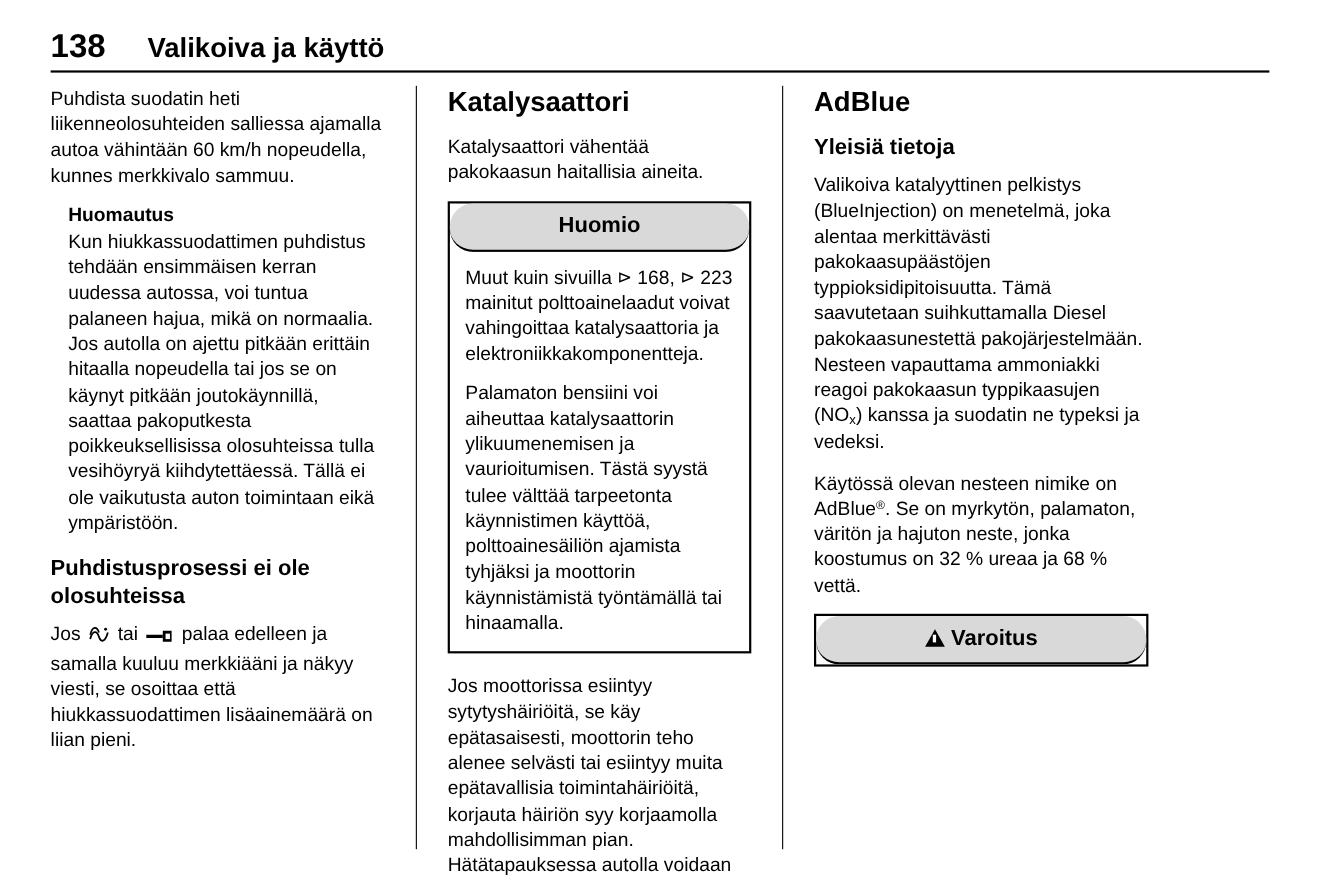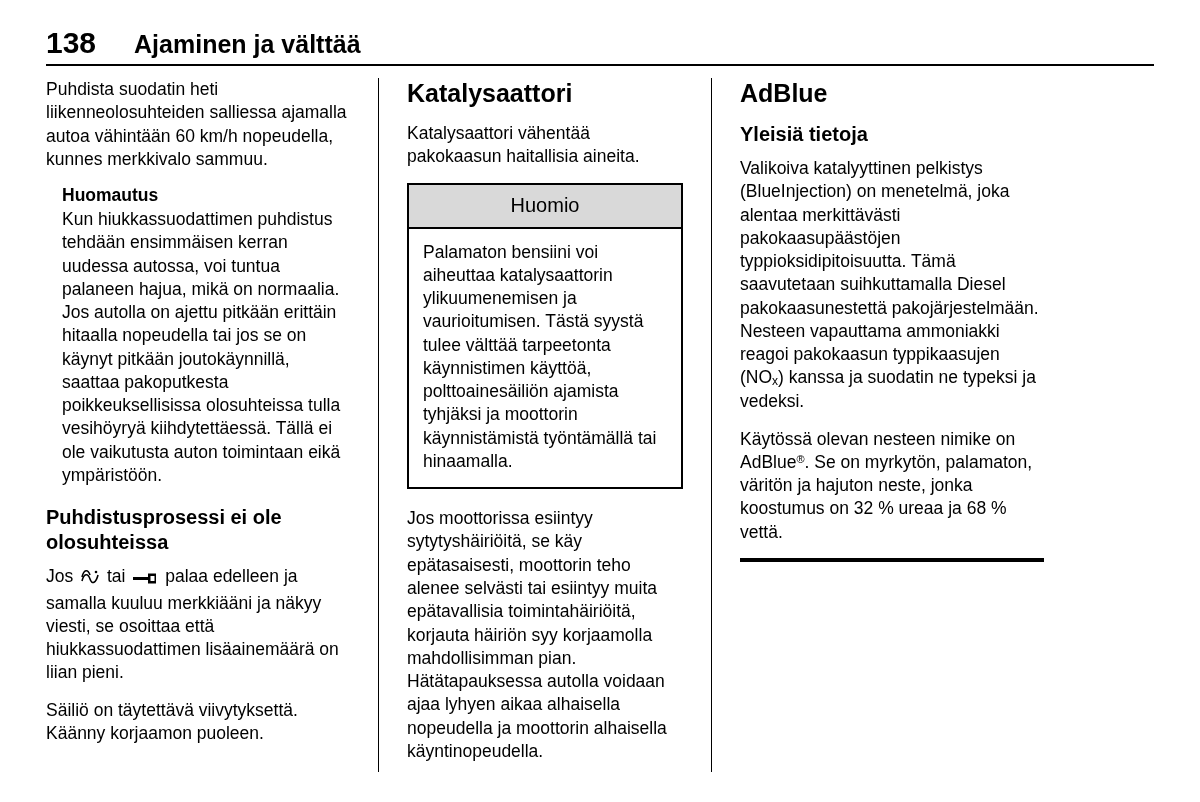--- a/index.html
+++ b/index.html
@@ -107,22 +107,23 @@
   
   .notice-box {
     border: 2px solid #000000;
     margin: 4px 0 18px 0;
   }
   .notice-head {
     background: #d9d9d9;
     border-bottom: 2px solid #000000;
     text-align: center;
     font-size: 20px;
-    font-weight: normal;
+    font-weight: bold;
     padding: 9px 6px 10px 6px;
+    border-radius: 21px;
   }
   .notice-head.warn {
     display: flex;
     align-items: center;
     justify-content: center;
     gap: 6px;
   }
   .notice-body {
     padding: 12px 14px 2px 14px;
   }
@@ -163,21 +164,21 @@
   .sub { font-size: 12px; vertical-align: -2px; }
   .sup { font-size: 11px; vertical-align: 5px; }
 </style>
 </head>
 <body>
 
 <div class="page">
 
   <div class="page-header">
     <span class="page-number">138</span>
-    <span class="chapter-title">Ajaminen ja välttää</span>
+    <span class="chapter-title">Valikoiva ja käyttö</span>
   </div>
   <div class="header-rule"></div>
 
   <div class="columns">
 
     <div class="col col1">
       <p>Puhdista suodatin heti liikenneolosuhteiden salliessa ajamalla autoa vähintään 60 km/h nopeudella, kunnes merkkivalo sammuu.</p>
 
       <div class="indent-block">
         <h4 class="note-title">Huomautus</h4>
@@ -199,47 +200,58 @@
         <span class="icon-inline">
           <svg width="26" height="13" viewBox="0 0 26 13" aria-hidden="true">
             <path d="M1 6.5 L16 6.5" stroke="#000" stroke-width="3" fill="none"></path>
             <path d="M16 1.5 L24 1.5 L24 11.5 L16 11.5 Z" fill="#000"></path>
             <rect x="18.5" y="4" width="4" height="5" fill="#fff"></rect>
           </svg>
         </span>
         <span>palaa edelleen ja samalla kuuluu merkkiääni ja näkyy viesti, se osoittaa että hiukkassuodattimen lisäainemäärä on liian pieni.</span>
       </p>
 
-      <p>Säiliö on täytettävä viivytyksettä. Käänny korjaamon puoleen.</p>
     </div>
 
     <div class="col-divider"></div>
 
     <div class="col col2">
       <h2 class="section-title">Katalysaattori</h2>
       <p>Katalysaattori vähentää pakokaasun haitallisia aineita.</p>
 
       <div class="notice-box">
         <div class="notice-head">Huomio</div>
         <div class="notice-body">
+          <p>
+            <span>Muut kuin sivuilla</span>
+            <span class="ref-arrow">⊳</span>
+            <span>168,</span>
+            <span class="ref-arrow">⊳</span>
+            <span>223</span>
+            <span>mainitut polttoainelaadut voivat vahingoittaa katalysaattoria ja elektroniikkakomponentteja.</span>
+          </p>
           <p>Palamaton bensiini voi aiheuttaa katalysaattorin ylikuumenemisen ja vaurioitumisen. Tästä syystä tulee välttää tarpeetonta käynnistimen käyttöä, polttoainesäiliön ajamista tyhjäksi ja moottorin käynnistämistä työntämällä tai hinaamalla.</p>
         </div>
       </div>
 
       <p>Jos moottorissa esiintyy sytytyshäiriöitä, se käy epätasaisesti, moottorin teho alenee selvästi tai esiintyy muita epätavallisia toimintahäiriöitä, korjauta häiriön syy korjaamolla mahdollisimman pian. Hätätapauksessa autolla voidaan ajaa lyhyen aikaa alhaisella nopeudella ja moottorin alhaisella käyntinopeudella.</p>
     </div>
 
     <div class="col-divider"></div>
 
     <div class="col col3">
       <h2 class="section-title">AdBlue</h2>
       <h3 class="sub-title">Yleisiä tietoja</h3>
 
       <p><span>Valikoiva katalyyttinen pelkistys (BlueInjection) on menetelmä, joka alentaa merkittävästi pakokaasupäästöjen typpioksidipitoisuutta. Tämä saavutetaan suihkuttamalla Diesel pakokaasunestettä pakojärjestelmään. Nesteen vapauttama ammoniakki reagoi pakokaasun typpikaasujen (NO</span><span class="sub">x</span><span>) kanssa ja suodatin ne typeksi ja vedeksi.</span></p>
 
       <p><span>Käytössä olevan nesteen nimike on AdBlue</span><span class="sup">®</span><span>. Se on myrkytön, palamaton, väritön ja hajuton neste, jonka koostumus on 32 % ureaa ja 68 % vettä.</span></p>
 
       <div class="notice-box">
+        <div class="notice-head warn">
+          <span class="warn-tri"></span>
+          <span>Varoitus</span>
+        </div>
       </div>
     </div>
 
   </div>
 </div>
 
 </body></html>

